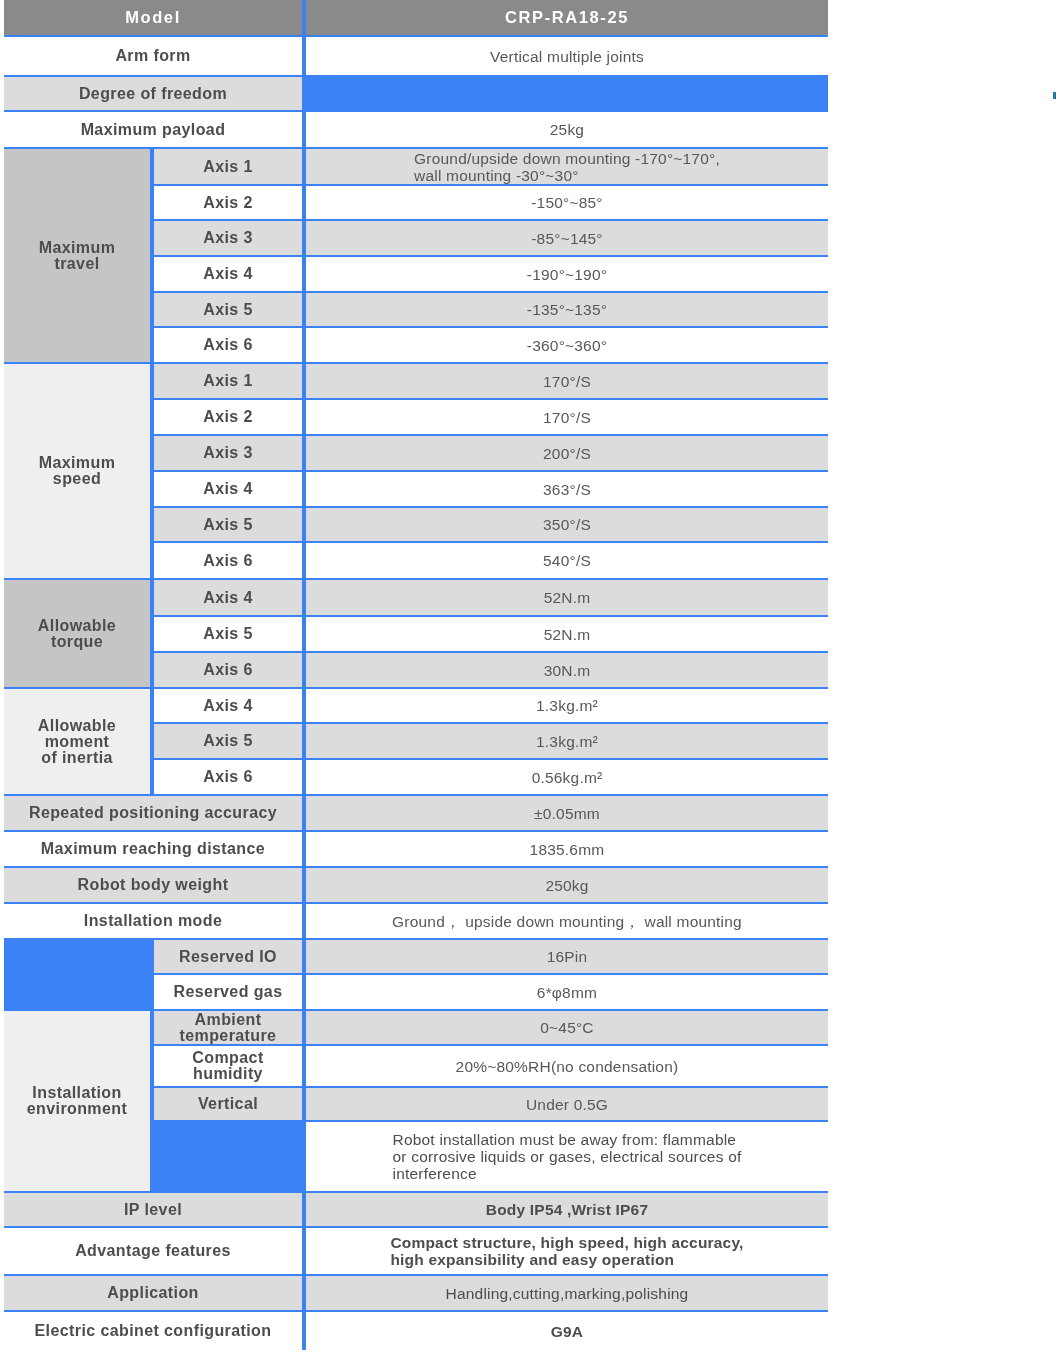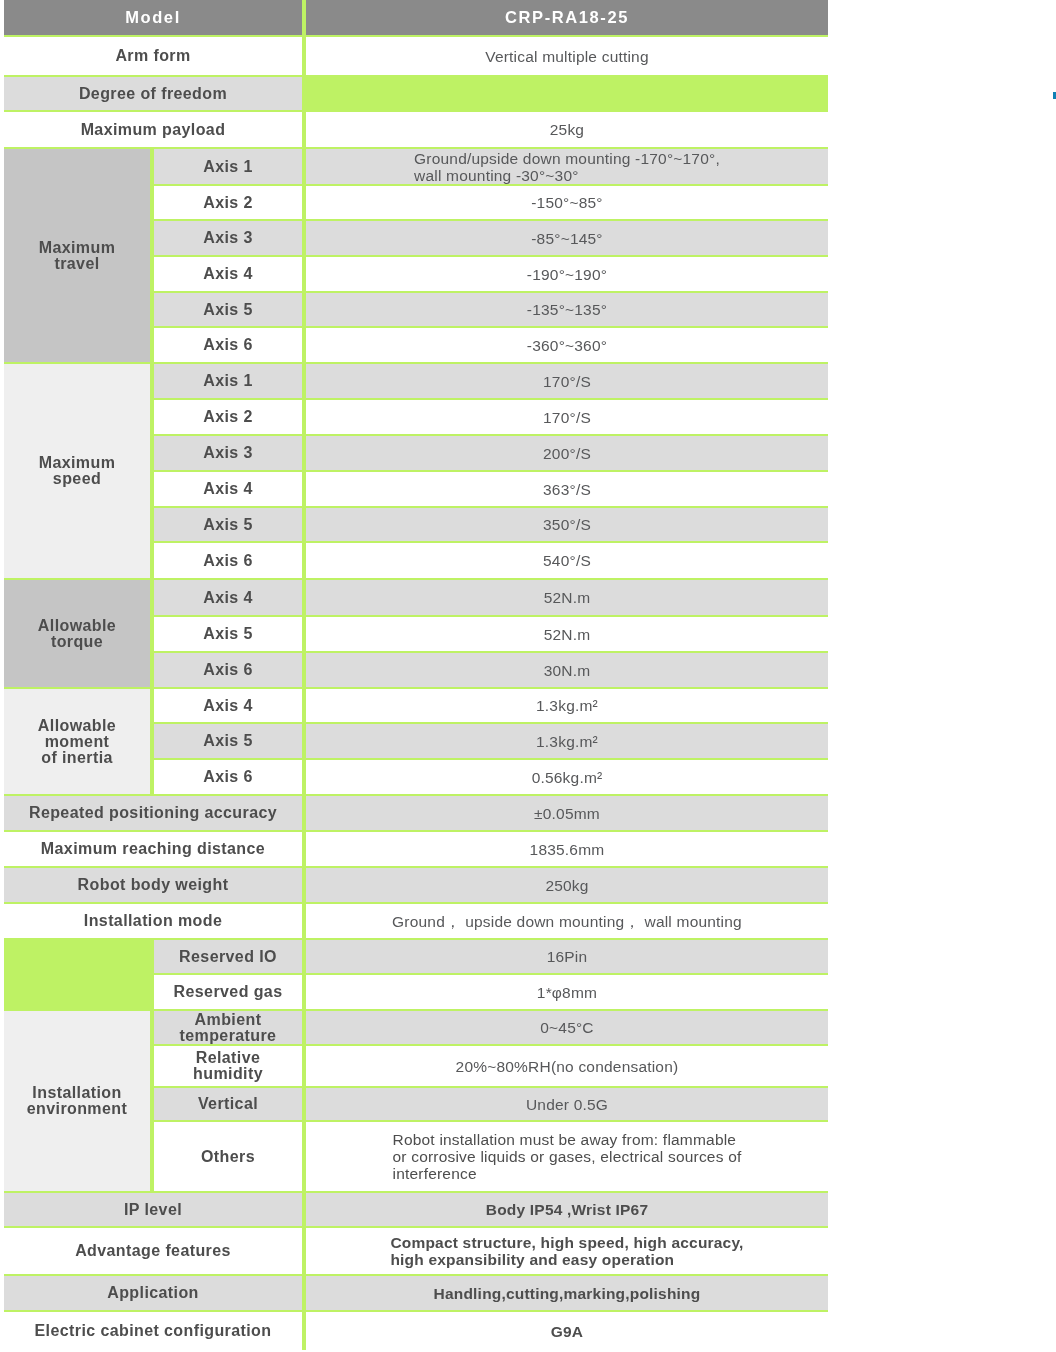--- a/index.html
+++ b/index.html
@@ -6,21 +6,21 @@
   body{
     width:1056px;height:1352px;background:#ffffff;position:relative;overflow:hidden;
     font-family:"Liberation Sans", sans-serif;
   }
   .spec-grid{
     position:absolute;left:4px;top:0;
     display:grid;
     grid-template-columns:146px 148px 522px;
     grid-template-rows:35px 38px 33px 35px 35px 33px 34px 34px 33px 34px 34px 34px 34px 34px 33px 35px 35px 34px 34px 33px 34px 34px 34px 34px 34px 34px 33px 34px 33px 40px 32px 69px 33px 46px 34px 38px;
     column-gap:4px;row-gap:2px;
-    background:#bef264;
+    background:#3b82f6;
   }
   .cell{
     display:flex;align-items:center;justify-content:center;
     text-align:center;white-space:pre-line;
     padding:0 6px;box-sizing:border-box;overflow:hidden;
   }
   .c1{grid-column:1}
   .c2{grid-column:2}
   .c3{grid-column:3}
   .c12{grid-column:1 / 3}
@@ -48,21 +48,21 @@
 </style>
 </head>
 <body>
 
 <div class="spec-grid">
 
   <div class="cell c12 bgh hcell" style="grid-row:1">Model</div>
   <div class="cell c3 bgh hcell" style="grid-row:1">CRP-RA18-25</div>
 
   <div class="cell c12 bgw lab" style="grid-row:2">Arm form</div>
-  <div class="cell c3 bgw val" style="grid-row:2">Vertical multiple cutting</div>
+  <div class="cell c3 bgw val" style="grid-row:2">Vertical multiple joints</div>
 
   <div class="cell c12 bgg lab" style="grid-row:3">Degree of freedom</div>
 
   <div class="cell c12 bgw lab" style="grid-row:4">Maximum payload</div>
   <div class="cell c3 bgw val" style="grid-row:4">25kg</div>
 
   <div class="cell c1 bgd lab grp" style="grid-row:5/11"><span class="inner">Maximum
 travel</span></div>
   <div class="cell c2 bgg lab sub" style="grid-row:5">Axis 1</div>
   <div class="cell c3 bgg val" style="grid-row:5"><span class="vleft">Ground/upside down mounting -170°~170°,
@@ -120,45 +120,44 @@
 
   <div class="cell c12 bgg lab" style="grid-row:25">Robot body weight</div>
   <div class="cell c3 bgg val" style="grid-row:25">250kg</div>
 
   <div class="cell c12 bgw lab" style="grid-row:26">Installation mode</div>
   <div class="cell c3 bgw val" style="grid-row:26">Ground， upside down mounting， wall mounting</div>
 
   <div class="cell c2 bgg lab sub" style="grid-row:27">Reserved IO</div>
   <div class="cell c3 bgg val" style="grid-row:27">16Pin</div>
   <div class="cell c2 bgw lab sub" style="grid-row:28">Reserved gas</div>
-  <div class="cell c3 bgw val" style="grid-row:28">1*φ8mm</div>
+  <div class="cell c3 bgw val" style="grid-row:28">6*φ8mm</div>
 
   <div class="cell c1 bgl lab grp" style="grid-row:29/33"><span class="inner">Installation
 environment</span></div>
   <div class="cell c2 bgg lab sub" style="grid-row:29">Ambient
 temperature</div>
   <div class="cell c3 bgg val" style="grid-row:29">0~45°C</div>
-  <div class="cell c2 bgw lab sub" style="grid-row:30">Relative
+  <div class="cell c2 bgw lab sub" style="grid-row:30">Compact
 humidity</div>
   <div class="cell c3 bgw val" style="grid-row:30">20%~80%RH(no condensation)</div>
   <div class="cell c2 bgg lab sub" style="grid-row:31">Vertical</div>
   <div class="cell c3 bgg val" style="grid-row:31">Under 0.5G</div>
-  <div class="cell c2 bgw lab sub" style="grid-row:32">Others</div>
   <div class="cell c3 bgw val" style="grid-row:32"><span class="vleft" style="font-weight:normal;color:#4d4d4d">Robot installation must be away from: flammable
 or corrosive liquids or gases, electrical sources of
 interference</span></div>
 
   <div class="cell c12 bgg lab" style="grid-row:33">IP level</div>
   <div class="cell c3 bgg val" style="grid-row:33;font-weight:bold;color:#4d4d4d">Body IP54 ,Wrist IP67</div>
 
   <div class="cell c12 bgw lab" style="grid-row:34">Advantage features</div>
   <div class="cell c3 bgw val" style="grid-row:34"><span class="vleft" style="font-weight:bold;color:#4d4d4d">Compact structure, high speed, high accuracy,
 high expansibility and easy operation</span></div>
 
   <div class="cell c12 bgg lab" style="grid-row:35">Application</div>
-  <div class="cell c3 bgg val" style="grid-row:35;font-weight:bold;color:#4d4d4d">Handling,cutting,marking,polishing</div>
+  <div class="cell c3 bgg val" style="grid-row:35;font-weight:normal;color:#4d4d4d">Handling,cutting,marking,polishing</div>
 
   <div class="cell c12 bgw lab" style="grid-row:36">Electric cabinet configuration</div>
   <div class="cell c3 bgw val" style="grid-row:36;font-weight:bold;color:#4d4d4d">G9A</div>
 
 </div>
 
 <div class="accent-tick"></div>
 
 </body></html>

